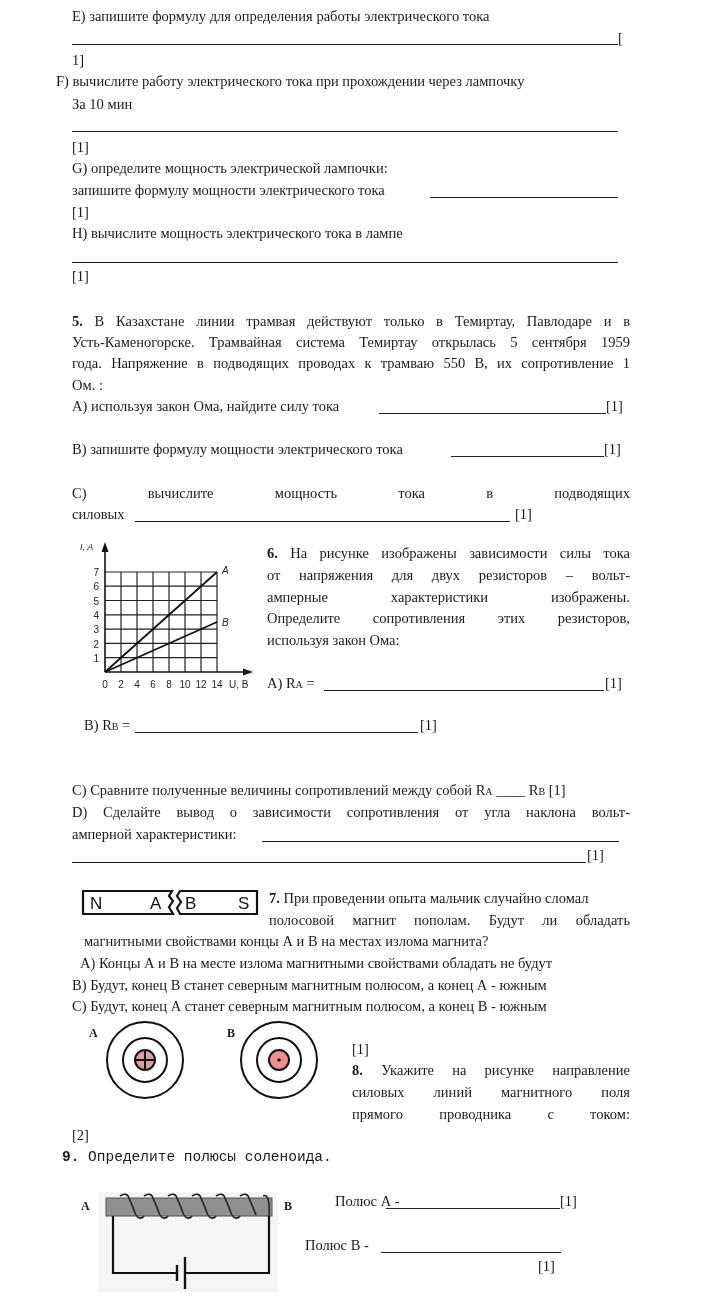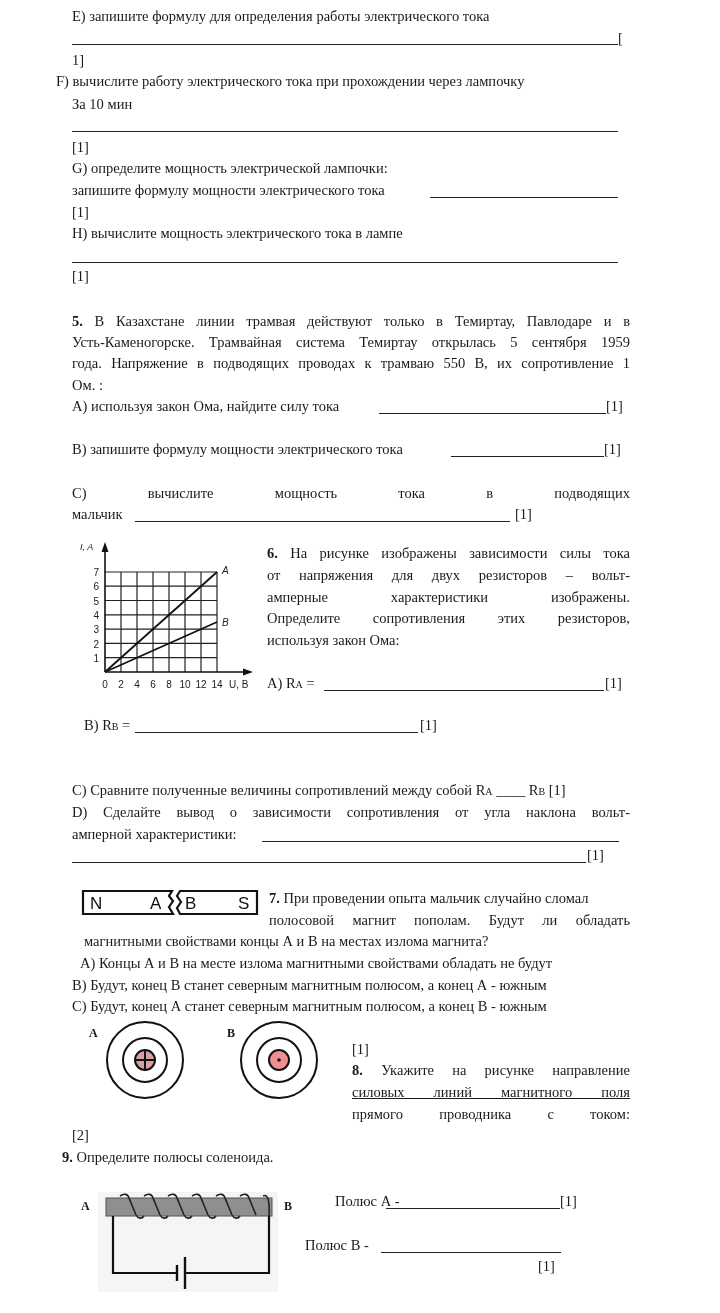--- a/index.html
+++ b/index.html
@@ -48,21 +48,21 @@
 <div class="line" style="left:451px;top:456px;width:153px;"></div>
 <div class="abs" style="left:604px;top:441px;">[1]</div>
 <div class="abs" style="left:72px;top:485px;width:558px;display:flex;justify-content:space-between;">
   <span>C)</span>
   <span>вычислите</span>
   <span>мощность</span>
   <span>тока</span>
   <span>в</span>
   <span>подводящих</span>
 </div>
-<div class="abs" style="left:72px;top:506px;">мальчик</div>
+<div class="abs" style="left:72px;top:506px;">силовых</div>
 <div class="line" style="left:135px;top:521px;width:375px;"></div>
 <div class="abs" style="left:515px;top:506px;">[1]</div>
 
 <svg class="abs" style="left:72px;top:538px;" width="190" height="160" viewBox="0 0 190 160">
   <g stroke="#222" stroke-width="1.2" fill="none">
 
     <line x1="49" y1="34" x2="49" y2="134"></line>
     <line x1="65" y1="34" x2="65" y2="134"></line>
     <line x1="81" y1="34" x2="81" y2="134"></line>
     <line x1="97" y1="34" x2="97" y2="134"></line>
@@ -165,25 +165,25 @@
 <div class="abs b" style="left:227px;top:1026px;font-size:12px;">B</div>
 <svg class="abs" style="left:234px;top:1018px;" width="90" height="86" viewBox="0 0 90 86">
   <circle cx="45" cy="42" r="38" fill="none" stroke="#111" stroke-width="2"></circle>
   <circle cx="45" cy="42" r="22" fill="none" stroke="#111" stroke-width="2"></circle>
   <circle cx="45" cy="42" r="10" fill="#f08f8f" stroke="#111" stroke-width="2"></circle>
   <circle cx="45" cy="42" r="1.8" fill="#111"></circle>
 </svg>
 
 <div class="abs" style="left:352px;top:1041px;">[1]</div>
 <div class="just" style="left:352px;top:1062px;width:278px;"><span class="b">8.</span> <span>Укажите на рисунке направление</span></div>
-<div class="just" style="left:352px;top:1084px;width:278px;text-decoration:underline;">силовых линий магнитного поля</div>
+<div class="just" style="left:352px;top:1084px;width:278px;">силовых линий магнитного поля</div>
 <div class="just" style="left:352px;top:1106px;width:278px;">прямого проводника с током:</div>
 <div class="abs" style="left:72px;top:1127px;">[2]</div>
 
-<div class="abs" style="left:62px;top:1149px;"><span class="b">9.</span> <span>Определите полюсы соленоида.</span></div>
+<div class="abs" style="left:62px;top:1149px;font-family:Liberation Mono, monospace;"><span class="b">9.</span> <span>Определите полюсы соленоида.</span></div>
 <div class="abs b" style="left:81px;top:1199px;font-size:12px;">A</div>
 <div class="abs b" style="left:284px;top:1199px;font-size:12px;">B</div>
 <svg class="abs" style="left:98px;top:1192px;" width="180" height="100" viewBox="0 0 180 100">
   <rect x="0" y="0" width="180" height="100" fill="#f5f5f5"></rect>
   <rect x="8" y="6" width="166" height="18" fill="#8f8f8f" stroke="#555" stroke-width="1"></rect>
   <g stroke="#222" stroke-width="1.6" fill="none">
     <path d="M22,4 C26,1 30,2 31,6 L38,23 C40,27 44,27 46,24"></path>
     <path d="M46,4 C50,1 54,2 55,6 L62,23 C64,27 68,27 70,24"></path>
     <path d="M70,4 C74,1 78,2 79,6 L86,23 C88,27 92,27 94,24"></path>
     <path d="M94,4 C98,1 102,2 103,6 L110,23 C112,27 116,27 118,24"></path>

